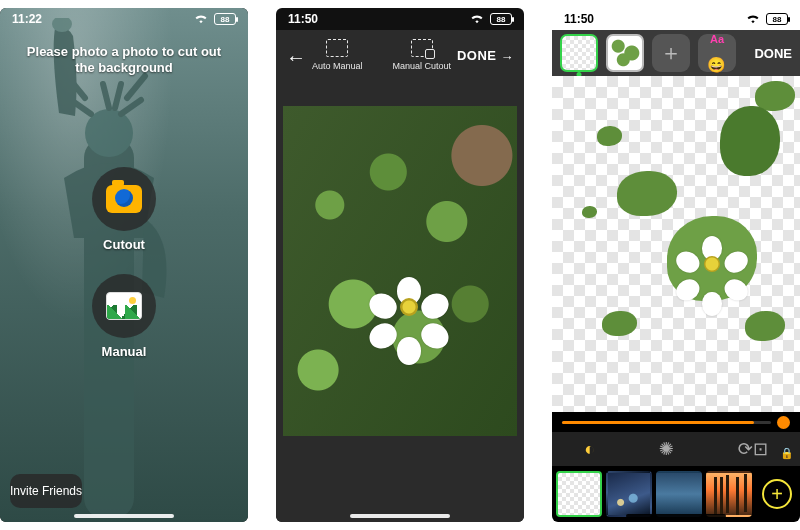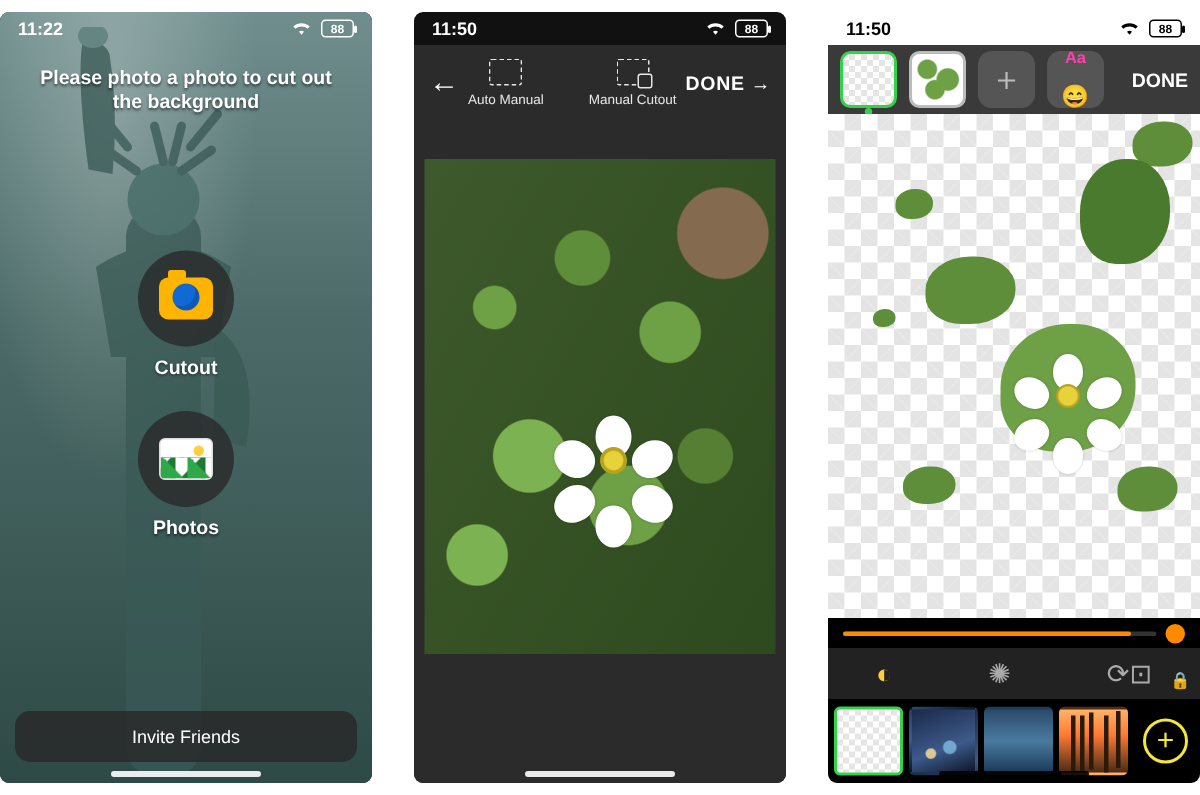--- a/index.html
+++ b/index.html
@@ -68,21 +68,21 @@
   .cam-icn{ width:36px; height:28px; background:#ffb400; border-radius:6px; position:relative;}
   .cam-icn::before{content:""; position:absolute; top:-5px; left:6px; width:12px; height:6px; background:#ffb400; border-radius:2px;}
   .cam-icn::after{content:""; position:absolute; top:4px; left:9px; width:18px; height:18px; border-radius:50%; background:#1169d6; box-shadow: inset -3px -3px 0 rgba(0,0,0,.15);}
   .photo-icn{ width:36px; height:28px; background:#fff; border-radius:4px; position:relative; overflow:hidden; border:1px solid #ddd;}
   .photo-icn .sun{position:absolute; top:4px; right:5px; width:7px; height:7px; background:#ffcf3f; border-radius:50%;}
   .photo-icn .mtn{position:absolute; bottom:0; left:0; width:100%; height:14px;
     background:linear-gradient(45deg,#2fa84a 0 50%, transparent 50%) 0 0/18px 14px,
                linear-gradient(-45deg,#1d7a33 0 50%, transparent 50%) 10px 0/20px 14px; }
   .s1-bot{
     position:absolute; bottom:14px; left:10px; right:10px;
-    display:flex; flex-direction:column; gap:24px;
+    display:flex; gap:24px;
   }
   .pill{
     height:34px; border-radius:10px; background:rgba(40,40,40,.82);
     color:#fff; font-size:12px; display:flex; align-items:center; justify-content:center;
   }
 
   
   .s2 .toolbar{
     height:50px; background:#2b2b2b;
     display:flex; align-items:center; justify-content:space-between;
@@ -242,21 +242,21 @@
     <div class="circle-btn">
       <div class="cam-icn"></div>
     </div>
     <div class="clabel">Cutout</div>
     <div class="circle-btn second">
       <div class="photo-icn">
           <div class="sun"></div>
           <div class="mtn"></div>
         </div>
     </div>
-    <div class="clabel">Photos</div>
+    <div class="clabel">Manual</div>
   </div>
   <div class="s1-bot">
     <div class="pill">Invite Friends</div>
   </div>
   <div class="home-indicator"></div>
 </div>
 
 <div class="phone s2">
   <div class="status">
     <span>11:50</span>

